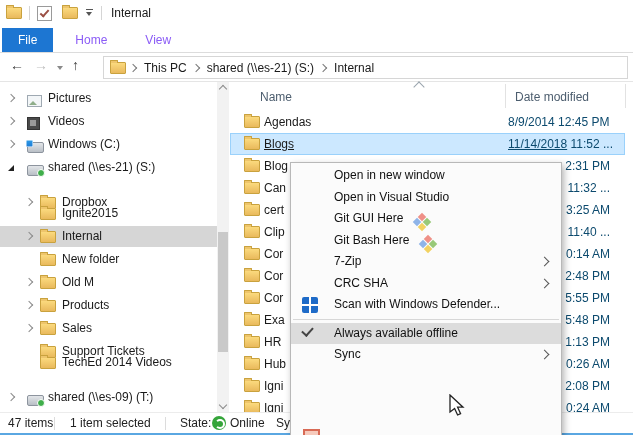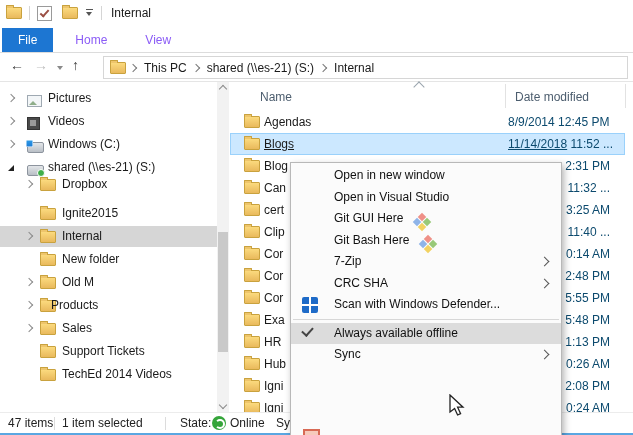--- a/index.html
+++ b/index.html
@@ -131,21 +131,21 @@
       <span class="crumb-sep"></span>
       <span class="crumb">Internal</span>
     </div>
 </div>
 
 <div class="sidebar" id="sidebar">
     <div class="s-item" style="top: 6px;"><span class="chev-c" style="left: 8px;"></span><span class="s-ico ico-pictures" style="left: 27px;"></span><span class="s-label" style="left: 48px;">Pictures</span></div>
     <div class="s-item" style="top: 29px;"><span class="chev-c" style="left: 8px;"></span><span class="s-ico ico-videos" style="left: 27px;"></span><span class="s-label" style="left: 48px;">Videos</span></div>
     <div class="s-item" style="top: 52px;"><span class="chev-c" style="left: 8px;"></span><span class="s-ico ico-drive win" style="left: 27px;"></span><span class="s-label" style="left: 48px;">Windows (C:)</span></div>
     <div class="s-item" style="top: 75px;"><span class="chev-e" style="left: 8px;"></span><span class="s-ico ico-drive net" style="left: 27px;"></span><span class="s-label" style="left: 48px;">shared (\\es-21) (S:)</span></div>
-    <div class="s-item" style="top: 92px;">
+    <div class="s-item" style="top: 110px;">
       <span class="chev-c" style="left: 26px;"></span>
       <span class="s-ico ico-folder" style="left: 40px;"></span>
       <span class="s-label" style="left: 62px;">Dropbox</span>
     </div>
     <div class="s-item" style="top: 121px;">
       <span class="s-ico ico-folder" style="left: 40px;"></span>
       <span class="s-label" style="left: 62px;">Ignite2015</span>
     </div>
     <div class="s-item selected" style="top: 144px;">
       <span class="chev-c" style="left: 26px;"></span>
@@ -157,35 +157,36 @@
       <span class="s-ico ico-folder" style="left: 40px;"></span>
       <span class="s-label" style="left: 62px;">Old M</span>
     </div>
     <div class="s-item" style="top: 167px;">
       <span class="s-ico ico-folder" style="left: 40px;"></span>
       <span class="s-label" style="left: 62px;">New folder</span>
     </div>
     <div class="s-item" style="top: 213px;">
       <span class="chev-c" style="left: 26px;"></span>
       <span class="s-ico ico-folder" style="left: 40px;"></span>
-      <span class="s-label" style="left: 51px; text-align: right;">Products</span>
+      <span class="s-label" style="left: 62px; text-align: right;">Products</span>
     </div>
     <div class="s-item" style="top: 236px;">
       <span class="chev-c" style="left: 26px;"></span>
       <span class="s-ico ico-folder" style="left: 40px;"></span>
       <span class="s-label" style="left: 62px;">Sales</span>
     </div>
     <div class="s-item" style="top: 259px;">
       <span class="s-ico ico-folder" style="left: 40px;"></span>
       <span class="s-label" style="left: 62px;">Support Tickets</span>
     </div>
-    <div class="s-item" style="top: 282px;">
+    <div class="s-item" style="top: 270px;">
       <span class="s-ico ico-folder" style="left: 40px;"></span>
       <span class="s-label" style="left: 62px;">TechEd 2014 Videos</span>
     </div>
+    <div class="s-item" style="top: 305px;"><span class="chev-c" style="left: 8px;"></span><span class="s-ico ico-drive net" style="left: 27px;"></span><span class="s-label" style="left: 48px;">shared (\\es-09) (T:)</span></div>
   </div>
 <div class="s-scroll">
   <span class="s-arrow up"></span>
   <span class="s-thumb"></span>
   <span class="s-arrow down"></span>
 </div>
 
 <div class="filepane">
   <span class="col-head name">Name</span>
   <span class="sort-caret"></span>
@@ -262,21 +263,21 @@
         <span class="f-ico ico-folder"></span>
         <span class="f-name">Igni</span>
         <span class="f-date frag">0:24 AM</span>
       </div>
     </div>
 </div>
 
 <div class="statusbar">
   <span class="sb-t" style="left:8px">47 items</span>
   <span class="sb-div" style="left:54px"></span>
-  <span class="sb-t" style="left:62px">1 item selected</span>
+  <span class="sb-t" style="left:70px">1 item selected</span>
   <span class="sb-div" style="left:165px"></span>
   <span class="sb-t" style="left:180px">State:</span>
   <span class="ico-online"></span>
   <span class="sb-t" style="left:230px">Online</span>
   <span class="sb-t" style="left:276px">Syn</span>
 </div>
 <div class="win-border"></div>
 
 <div class="cmenu" id="cmenu">
     <div class="m-item">Open in new window</div>

